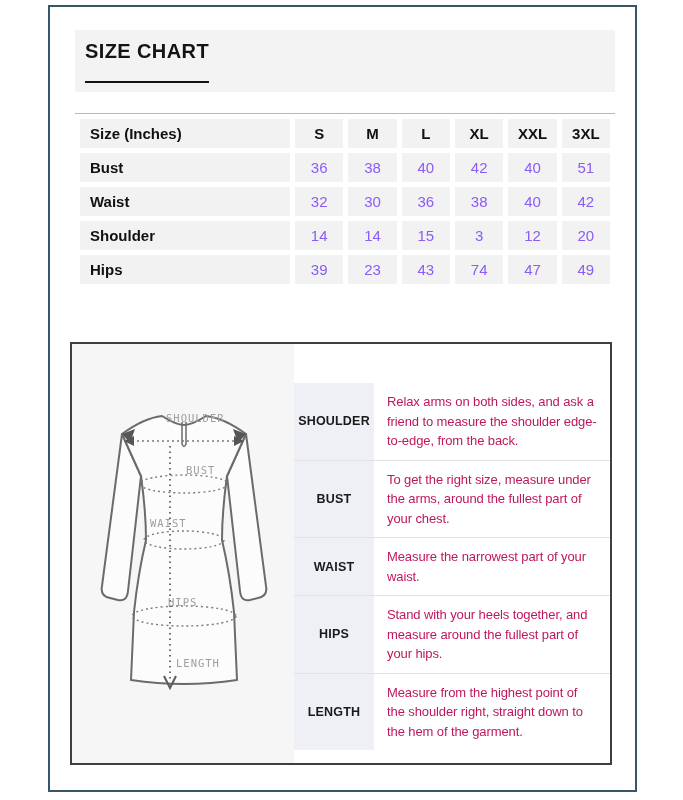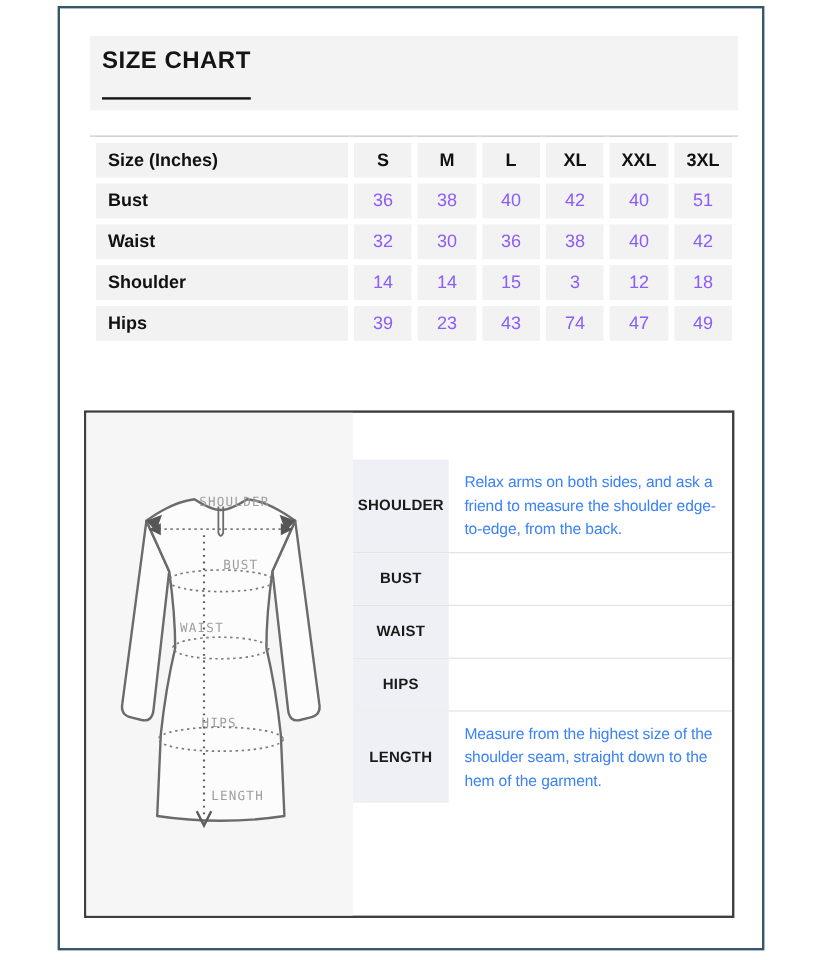--- a/index.html
+++ b/index.html
@@ -33,21 +33,21 @@
   .figure-panel { width: 222px; background: #f6f6f6; position: relative; flex: none; }
   .figure-panel svg { display: block; width: 100%; height: 100%; }
 
   .guide-panel { flex: 1; padding-top: 39px; }
   .guide-row { display: flex; min-height: 44px; }
   .guide-row + .guide-row { border-top: 1px solid #e3e3e3; }
   .guide-label { width: 80px; flex: none; background: #eef0f5; display: flex;
     align-items: center; justify-content: center; font-weight: bold; font-size: 12.5px;
     color: #1a1a1a; text-align: center; letter-spacing: 0.2px; }
   .guide-text { flex: 1; padding: 9px 12px 9px 13px; font-size: 13px; line-height: 1.5;
-    color: #3b82f6; letter-spacing: -0.1px; }
+    color: #be185d; letter-spacing: -0.1px; }
 
   .diagram-text { font-family: "DejaVu Sans Mono", monospace; font-size: 10.5px;
     letter-spacing: 1px; fill: #9e9e9e; }
 </style>
 </head>
 <body>
 
 <div class="frame">
 
   <div class="title-strip">
@@ -84,21 +84,21 @@
           <td class="c-val">40</td>
           <td class="c-val">42</td>
         </tr>
         <tr>
           <td class="c-label">Shoulder</td>
           <td class="c-val">14</td>
           <td class="c-val">14</td>
           <td class="c-val">15</td>
           <td class="c-val">3</td>
           <td class="c-val">12</td>
-          <td class="c-val">18</td>
+          <td class="c-val">20</td>
         </tr>
         <tr>
           <td class="c-label">Hips</td>
           <td class="c-val">39</td>
           <td class="c-val">23</td>
           <td class="c-val">43</td>
           <td class="c-val">74</td>
           <td class="c-val">47</td>
           <td class="c-val">49</td>
         </tr>
@@ -142,27 +142,30 @@
       </svg>
     </div>
 
     <div class="guide-panel">
       <div class="guide-row">
         <div class="guide-label">SHOULDER</div>
         <div class="guide-text">Relax arms on both sides, and ask a friend to measure the shoulder edge-to-edge, from the back.</div>
       </div>
       <div class="guide-row">
         <div class="guide-label">BUST</div>
+        <div class="guide-text">To get the right size, measure under the arms, around the fullest part of your chest.</div>
       </div>
       <div class="guide-row">
         <div class="guide-label">WAIST</div>
+        <div class="guide-text">Measure the narrowest part of your waist.</div>
       </div>
       <div class="guide-row">
         <div class="guide-label">HIPS</div>
+        <div class="guide-text">Stand with your heels together, and measure around the fullest part of your hips.</div>
       </div>
       <div class="guide-row">
         <div class="guide-label">LENGTH</div>
-        <div class="guide-text">Measure from the highest size of the shoulder seam, straight down to the hem of the garment.</div>
+        <div class="guide-text">Measure from the highest point of the shoulder right, straight down to the hem of the garment.</div>
       </div>
     </div>
 
   </div>
 </div>
 
 </body></html>

